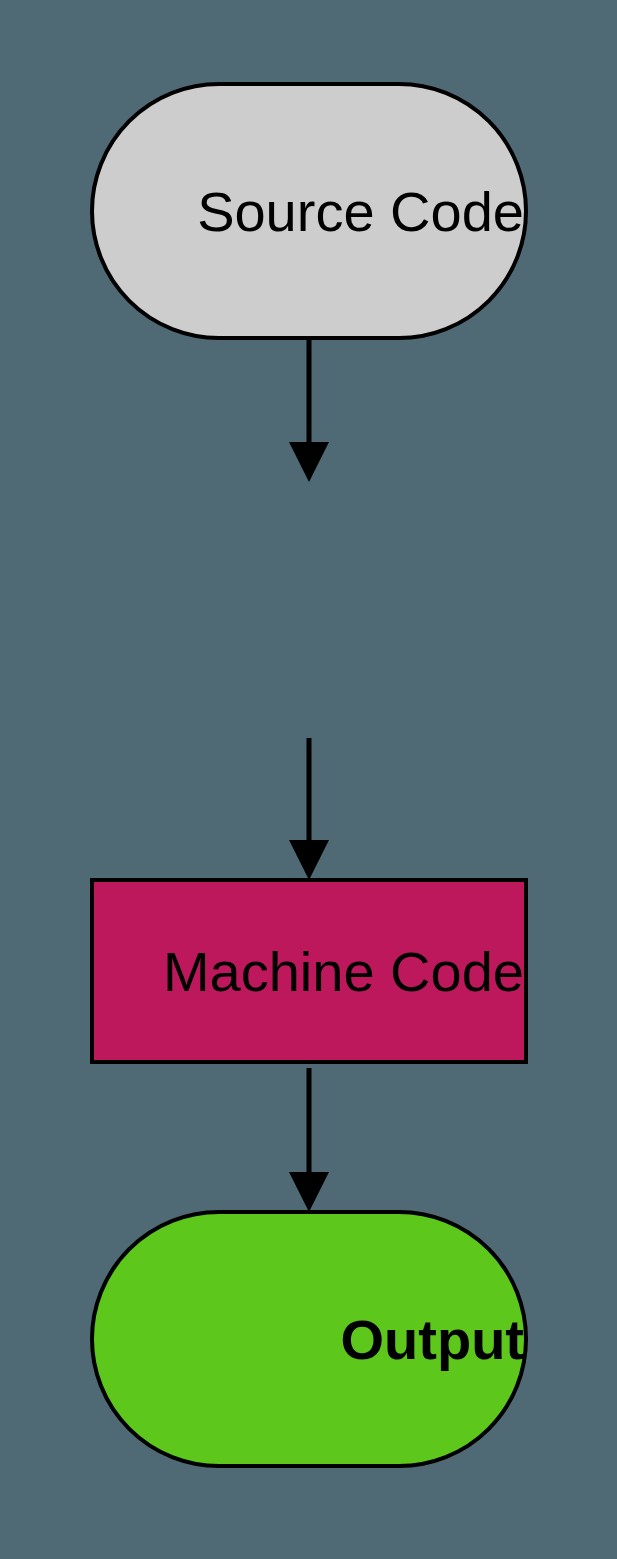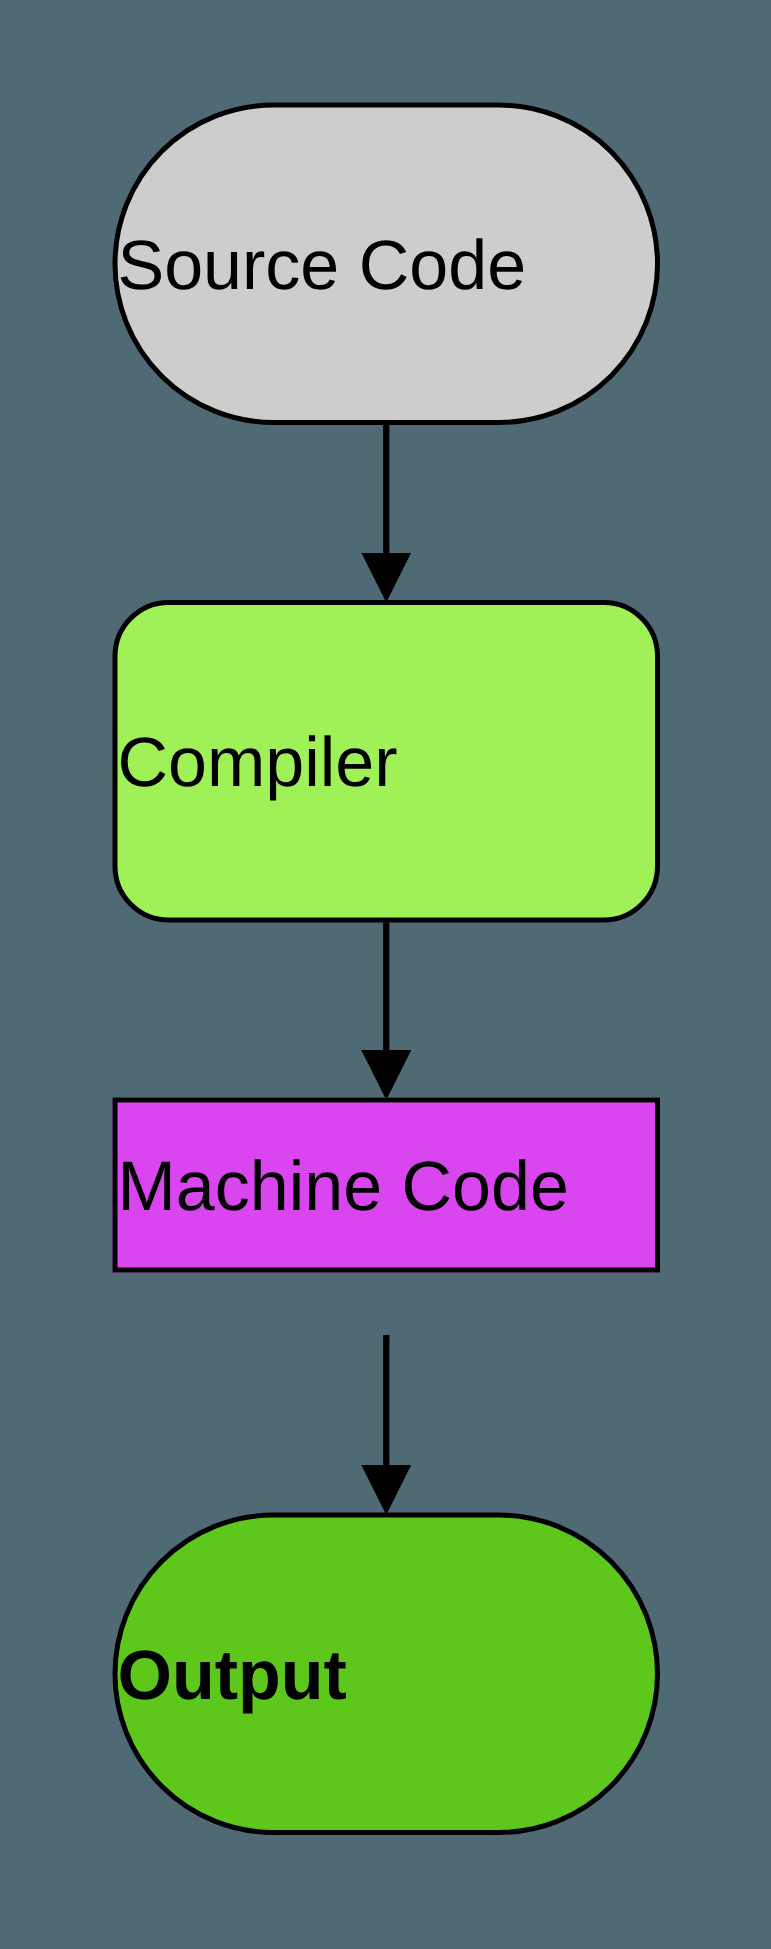--- a/index.html
+++ b/index.html
@@ -13,28 +13,28 @@
   .canvas {
     position: relative;
     width: 617px;
     height: 1559px;
   }
   .node {
     position: absolute;
     border: 4px solid #000;
     display: flex;
     align-items: center;
-    justify-content: flex-start;
+    justify-content: flex-end;
     font-size: 56px;
     color: #000;
     box-sizing: border-box;
   }
   .n-source { left: 90px; top: 82px;  width: 438px; height: 258px; background: #cdcdcd; border-radius: 130px; }
   .n-compiler { left: 90px; top: 480px; width: 438px; height: 258px; background: #a0f158; border-radius: 45px; }
-  .n-machine { left: 90px; top: 878px; width: 438px; height: 140px; background: #d946ef; border-radius: 0; }
+  .n-machine { left: 90px; top: 878px; width: 438px; height: 186px; background: #be185d; border-radius: 0; }
   .n-output { left: 90px; top: 1210px; width: 438px; height: 258px; background: #5ec71c; border-radius: 130px; font-weight: bold; }
   svg.arrows {
     position: absolute;
     left: 0; top: 0;
     width: 617px;
     height: 1559px;
     pointer-events: none;
   }
 </style>
 </head>
@@ -50,23 +50,20 @@
     </defs>
     <line x1="309" y1="340" x2="309" y2="472" stroke="#000" stroke-width="5" marker-end="url(#arrowhead)"></line>
     <line x1="309" y1="738" x2="309" y2="870" stroke="#000" stroke-width="5" marker-end="url(#arrowhead)"></line>
     <line x1="309" y1="1068" x2="309" y2="1202" stroke="#000" stroke-width="5" marker-end="url(#arrowhead)"></line>
   </svg>
 
   <div class="node n-source">
     <span>Source Code</span>
   </div>
 
-  <div class="node n-compiler">
-    <span>Compiler</span>
-  </div>
 
   <div class="node n-machine">
     <span>Machine Code</span>
   </div>
 
   <div class="node n-output">
     <span>Output</span>
   </div>
 
 </div>

